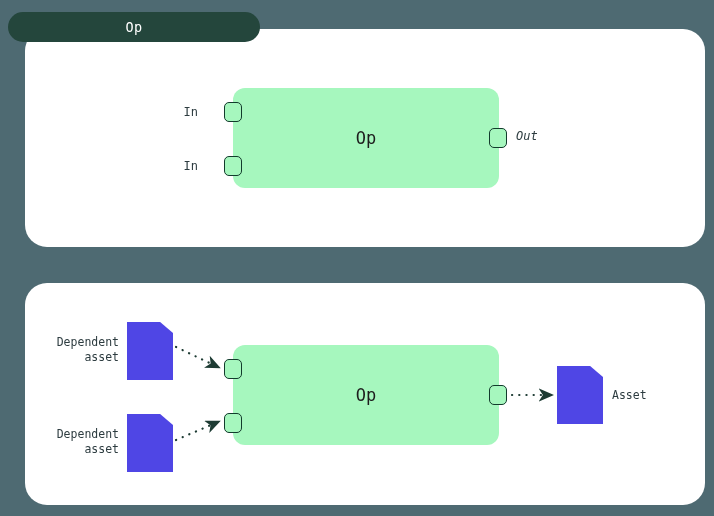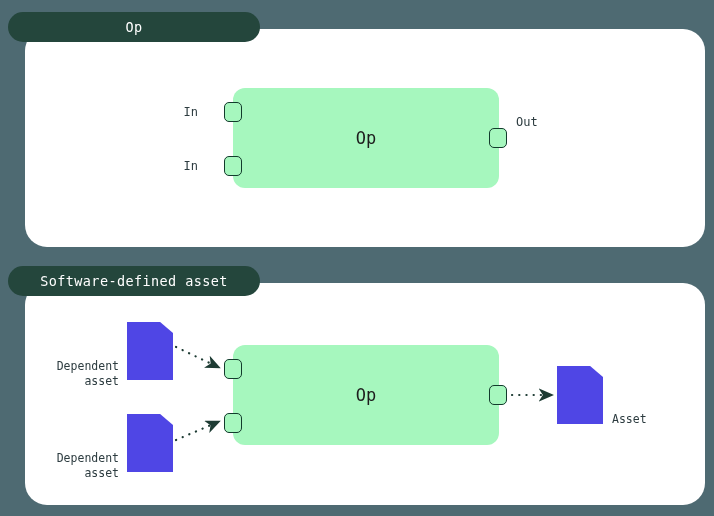--- a/index.html
+++ b/index.html
@@ -85,42 +85,41 @@
 
   .port-label {
     position: absolute;
     font-size: 12px;
     color: #2d3c40;
     white-space: nowrap;
     line-height: 14px;
   }
   #label-in-1a { left: 198px; top: 105px; transform: translateX(-100%); }
   #label-in-1b { left: 198px; top: 159px; transform: translateX(-100%); }
-  #label-out-1 { left: 516px; top: 115px; }
+  #label-out-1 { left: 516px; top: 129px; font-style: italic; }
 
   
   .asset-icon {
     position: absolute;
     width: 46px;
     height: 58px;
     background: #4f46e5;
     -webkit-clip-path: polygon(0 0, 72% 0, 100% 19%, 100% 100%, 0 100%);
     clip-path: polygon(0 0, 72% 0, 100% 19%, 100% 100%, 0 100%);
   }
   #asset-dep-1 { left: 127px; top: 322px; }
   #asset-dep-2 { left: 127px; top: 414px; }
   #asset-out   { left: 557px; top: 366px; }
 
   .asset-label {
     position: absolute;
     font-size: 11.5px;
     color: #2d3c40;
     line-height: 15px;
     white-space: nowrap;
-    margin-top: 24px;
   }
   #label-dep-1 { left: 119px; top: 335px; transform: translateX(-100%); text-align: right; }
   #label-dep-2 { left: 119px; top: 427px; transform: translateX(-100%); text-align: right; }
   #label-asset { left: 612px; top: 388px; }
 
   
   #connectors {
     position: absolute;
     left: 0; top: 0;
     width: 714px;
@@ -144,21 +143,20 @@
   <div class="port" id="port-in-1a"></div>
   <div class="port" id="port-in-1b"></div>
   <div class="port" id="port-out-1"></div>
 
   <div class="port-label" id="label-in-1a">In</div>
   <div class="port-label" id="label-in-1b">In</div>
   <div class="port-label" id="label-out-1">Out</div>
 
   <div class="panel" id="panel-asset"></div>
 
-  <div class="tab" id="tab-asset">Software-defined asset</div>
 
   <div class="op-node" id="op-node-2">
     <div class="op-node-label">Op</div>
   </div>
 
   <div class="port" id="port-in-2a"></div>
   <div class="port" id="port-in-2b"></div>
   <div class="port" id="port-out-2"></div>
 
   <div class="asset-icon" id="asset-dep-1"></div>

